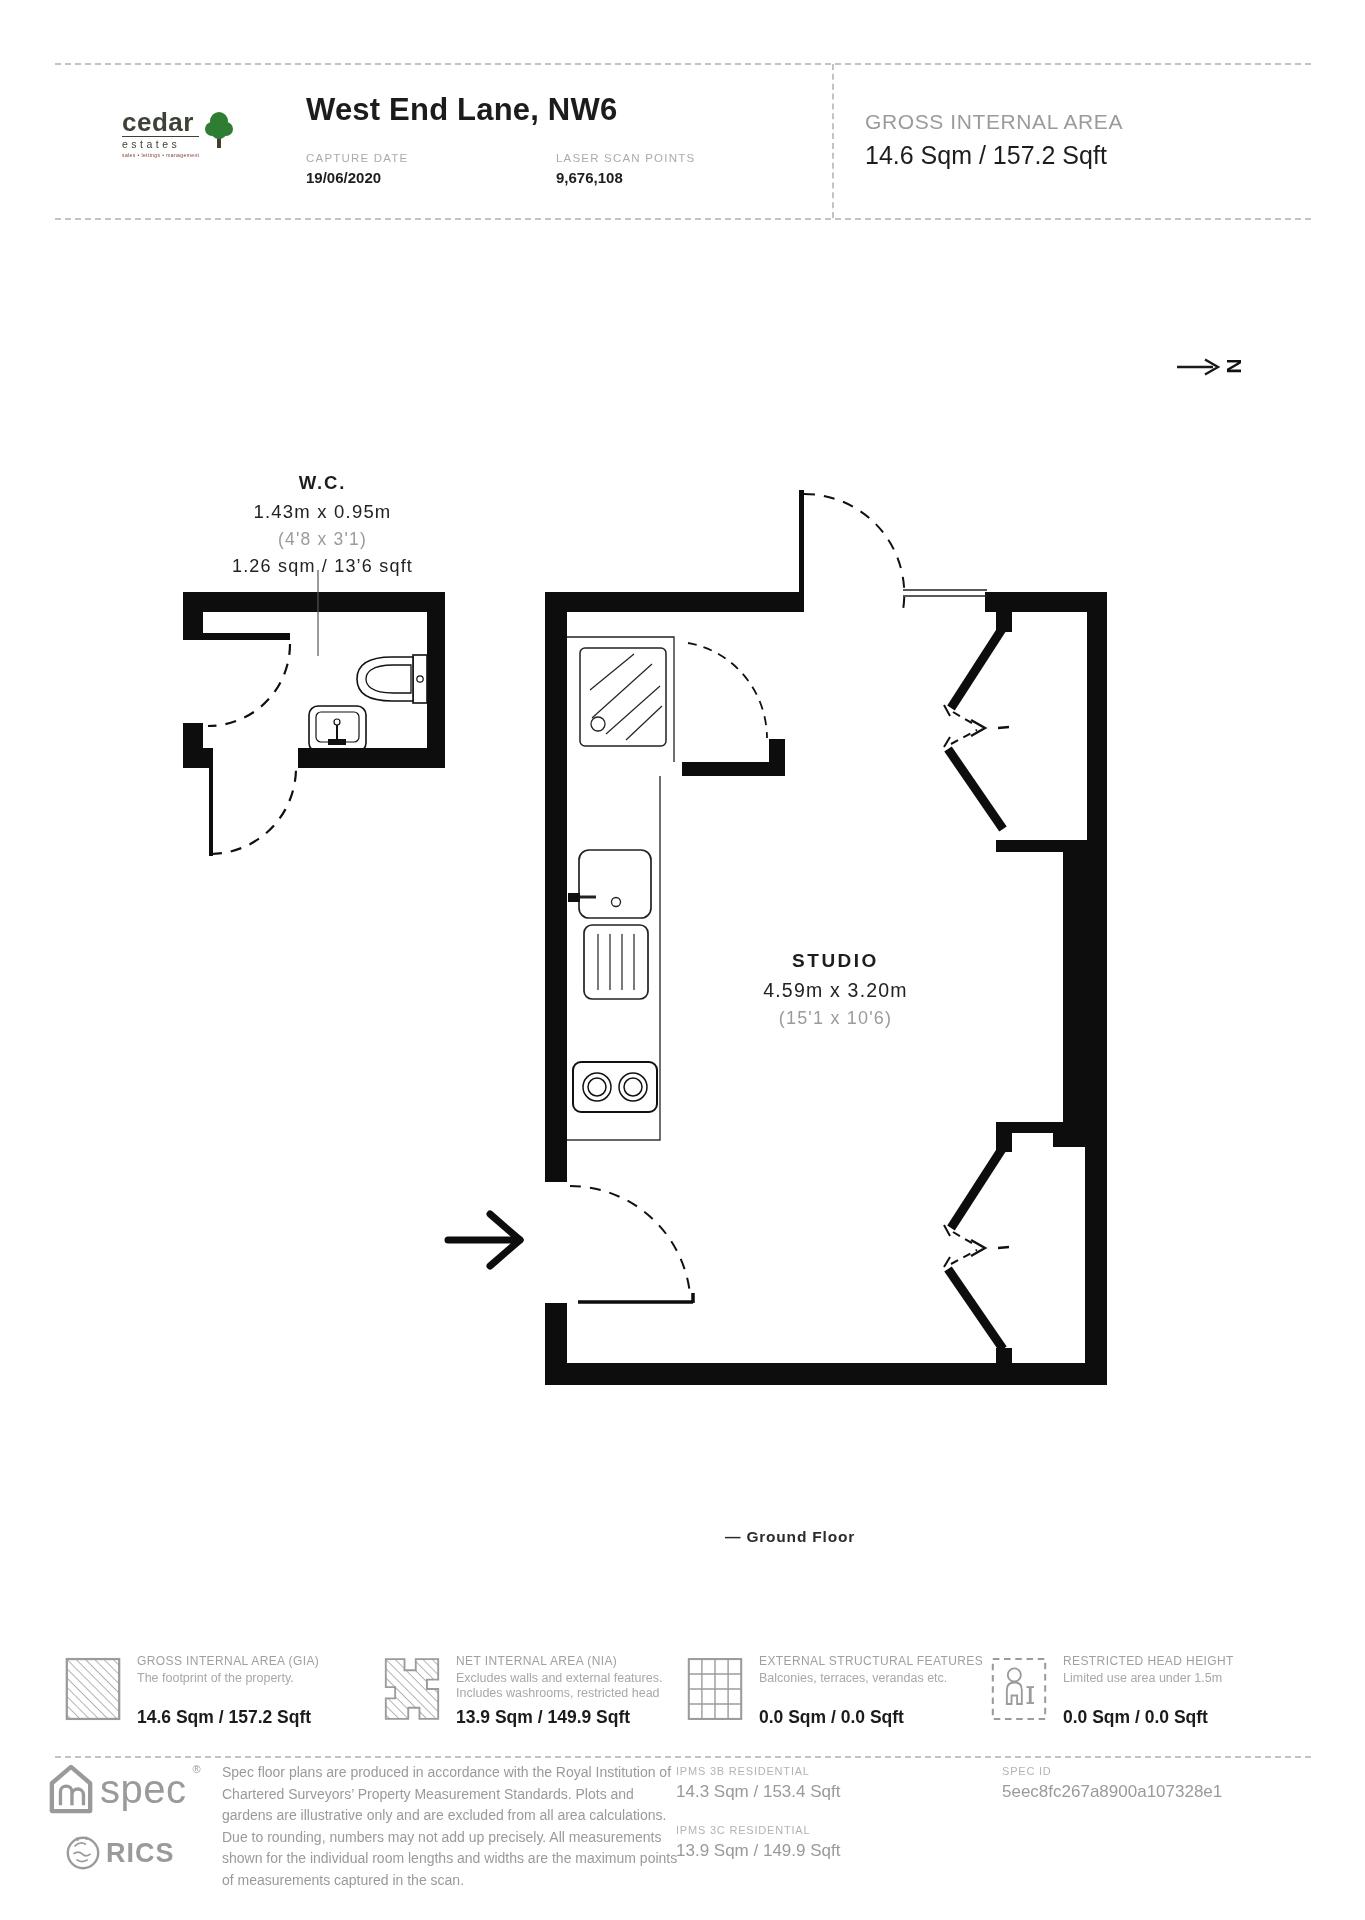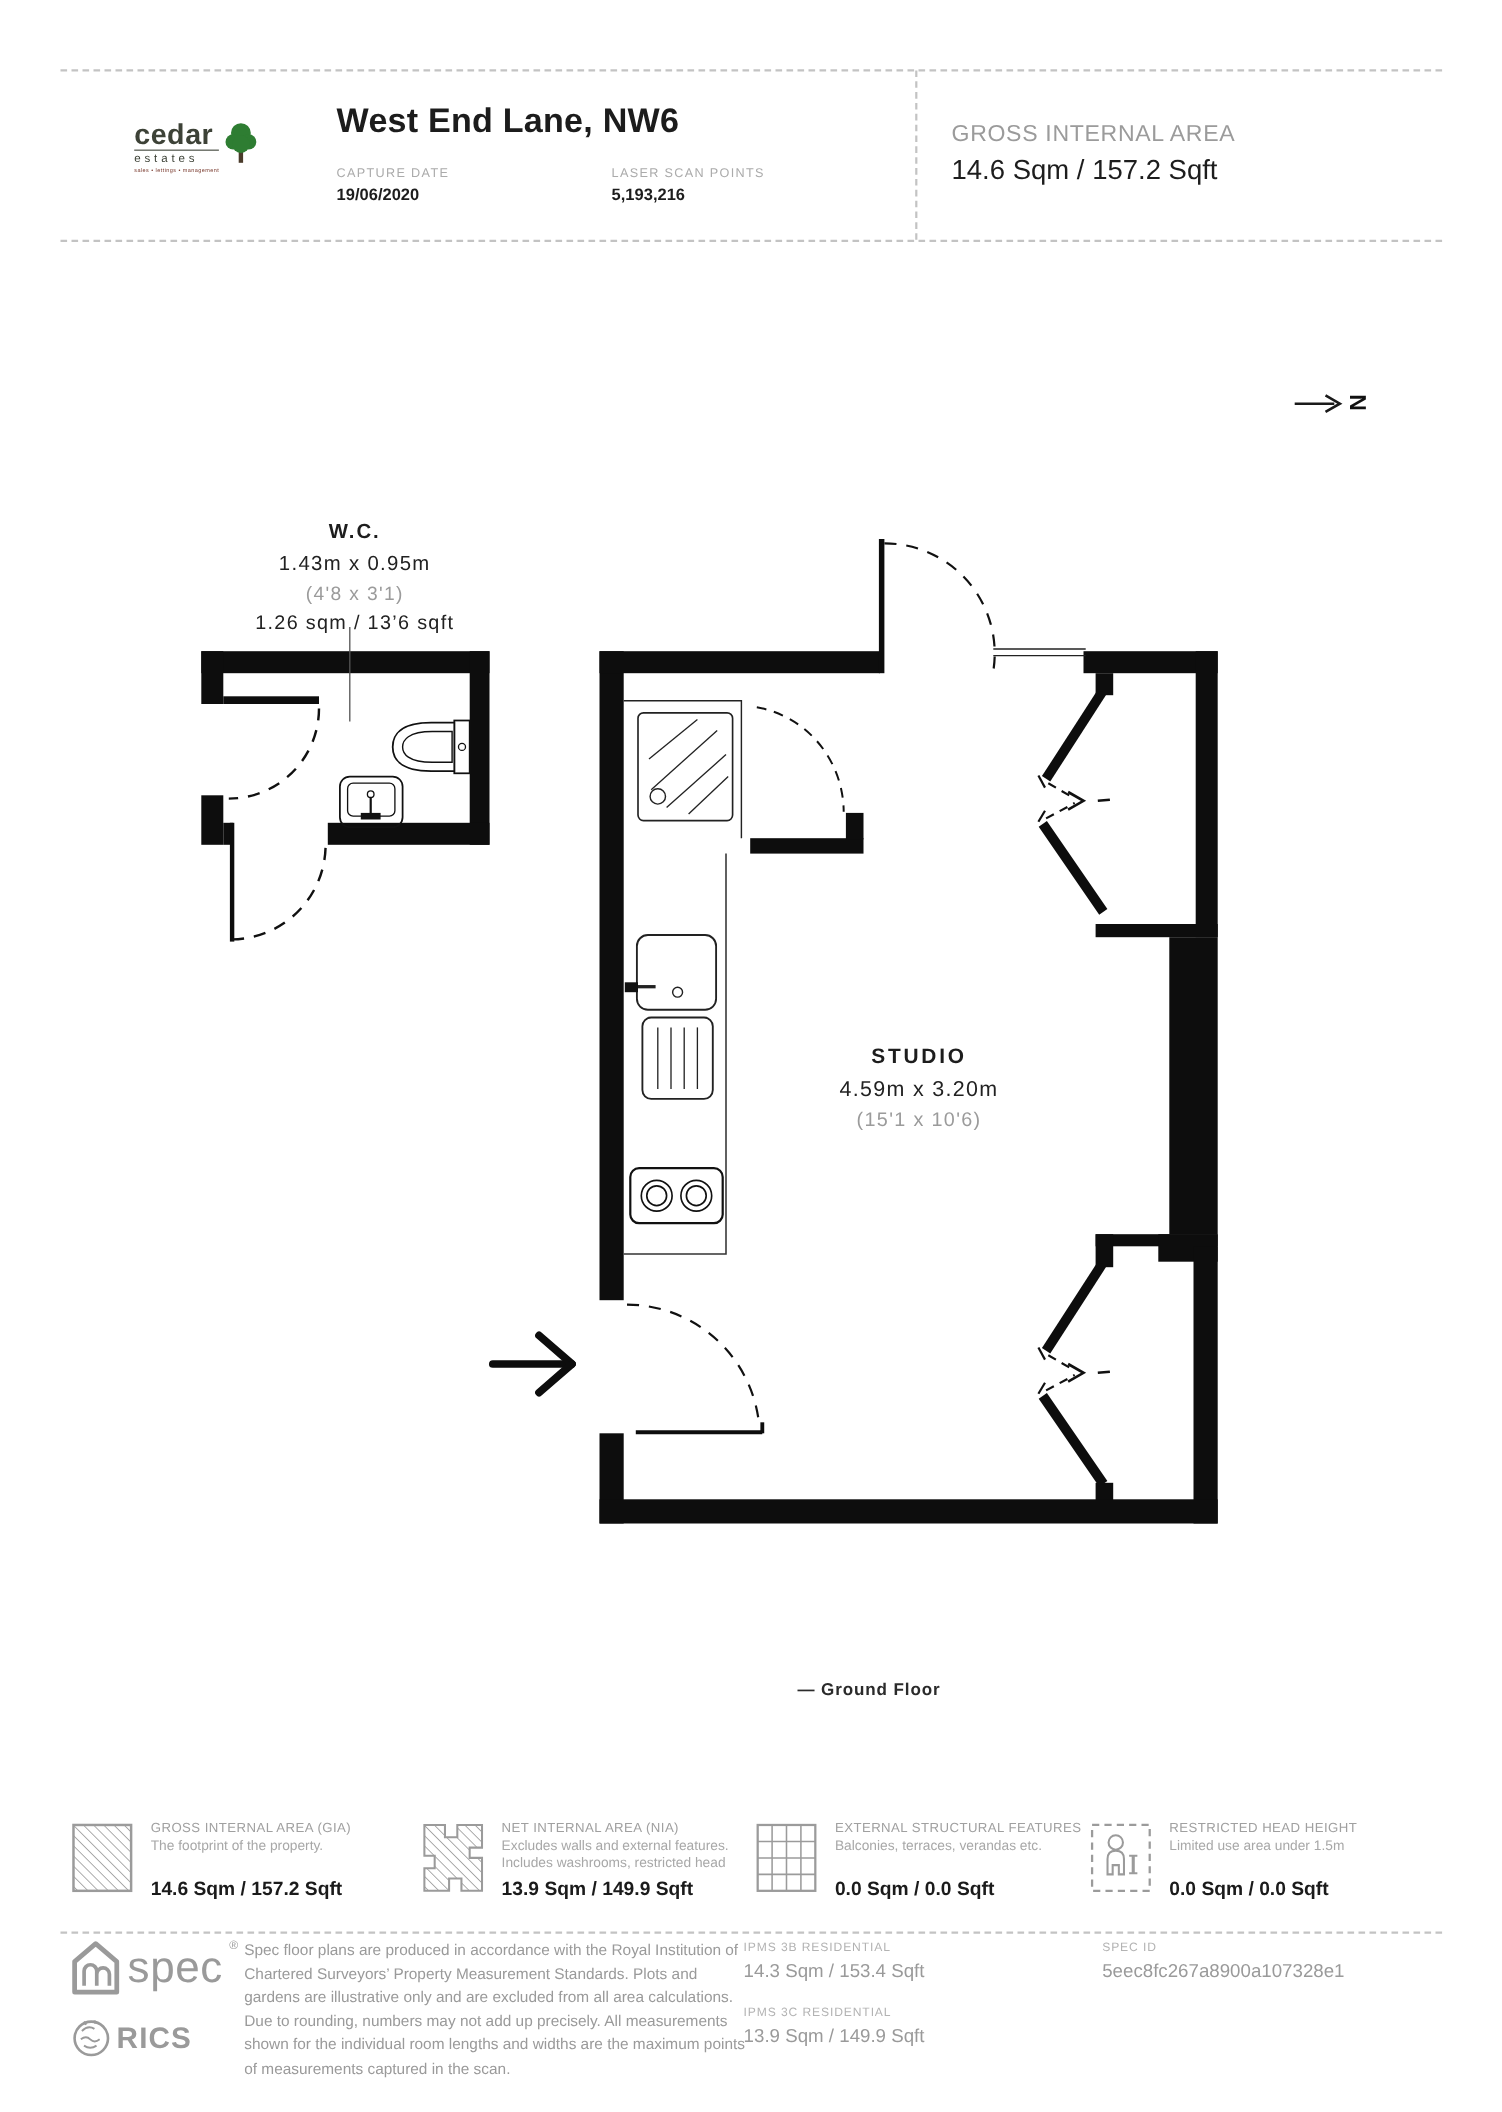--- a/index.html
+++ b/index.html
@@ -56,21 +56,21 @@
     </svg>
   </div>
 
   <div class="abs hdr-title" style="left:306px;top:92px;">West End Lane, NW6</div>
   <div class="abs" style="left:306px;top:152px;">
     <div class="hdr-sub-label">CAPTURE DATE</div>
     <div class="hdr-sub-value">19/06/2020</div>
   </div>
   <div class="abs" style="left:556px;top:152px;">
     <div class="hdr-sub-label">LASER SCAN POINTS</div>
-    <div class="hdr-sub-value">5,193,216</div>
+    <div class="hdr-sub-value">9,676,108</div>
   </div>
   <div class="abs" style="left:865px;top:110px;">
     <div class="gia-label">GROSS INTERNAL AREA</div>
     <div class="gia-value">14.6 Sqm / 157.2 Sqft</div>
   </div>
 
   <svg class="abs" style="left:0;top:0;" width="1365" height="1920" viewBox="0 0 1365 1920">
 
     <g stroke="#1a1a1a" fill="none">
       <line x1="1177" y1="367" x2="1213" y2="367" stroke-width="2.4"></line>
@@ -271,21 +271,21 @@
       <line x1="39" y1="32" x2="47" y2="32" stroke-width="2"></line>
       <line x1="39" y1="49" x2="47" y2="49" stroke-width="2"></line>
     </svg>
     <div class="legend-text">
       <span class="legend-title">RESTRICTED HEAD HEIGHT</span>
       <span class="legend-desc">Limited use area under 1.5m</span>
       <span class="legend-value">0.0 Sqm / 0.0 Sqft</span>
     </div>
   </div>
 
-  <div class="abs" style="left:64px;top:1763px;display:flex;align-items:center;gap:6px;">
+  <div class="abs" style="left:48px;top:1763px;display:flex;align-items:center;gap:6px;">
     <svg width="46" height="52" viewBox="0 0 48 54" stroke="#9a9a9a" fill="none" stroke-linejoin="round">
       <path d="M 24 4 L 44 21 V 50 H 4 V 21 Z" stroke-width="4.5"></path>
       <path d="M 13 44 V 30 A 6 6 0 0 1 25 30 V 44 M 25 33 A 6 6 0 0 1 37 33 V 44" stroke-width="3.5"></path>
     </svg>
     <span style="font-size:40px;color:#9a9a9a;letter-spacing:.5px;">spec</span>
     <span style="font-size:11px;color:#9a9a9a;align-self:flex-start;">®</span>
   </div>
   <div class="abs" style="left:64px;top:1833px;display:flex;align-items:center;gap:4px;">
     <svg width="38" height="40" viewBox="0 0 40 42" stroke="#9a9a9a" fill="none">
       <circle cx="20" cy="21" r="16" stroke-width="2.5"></circle>

